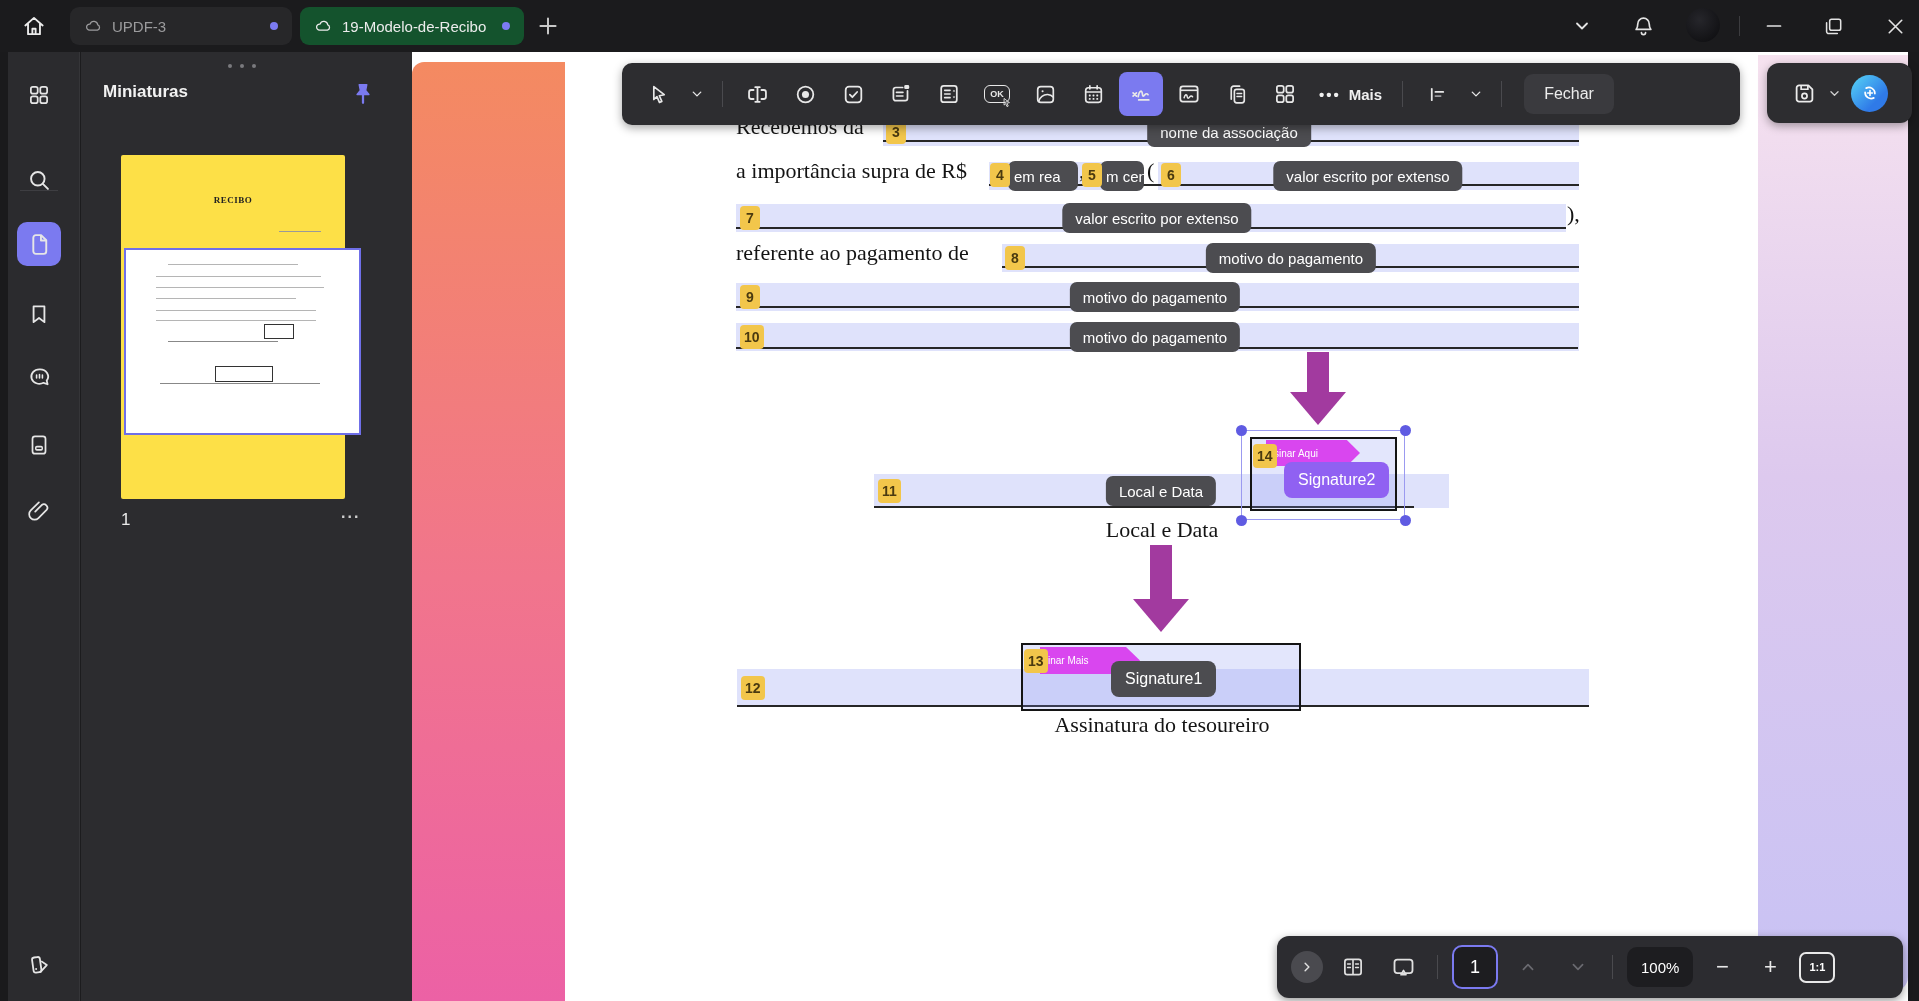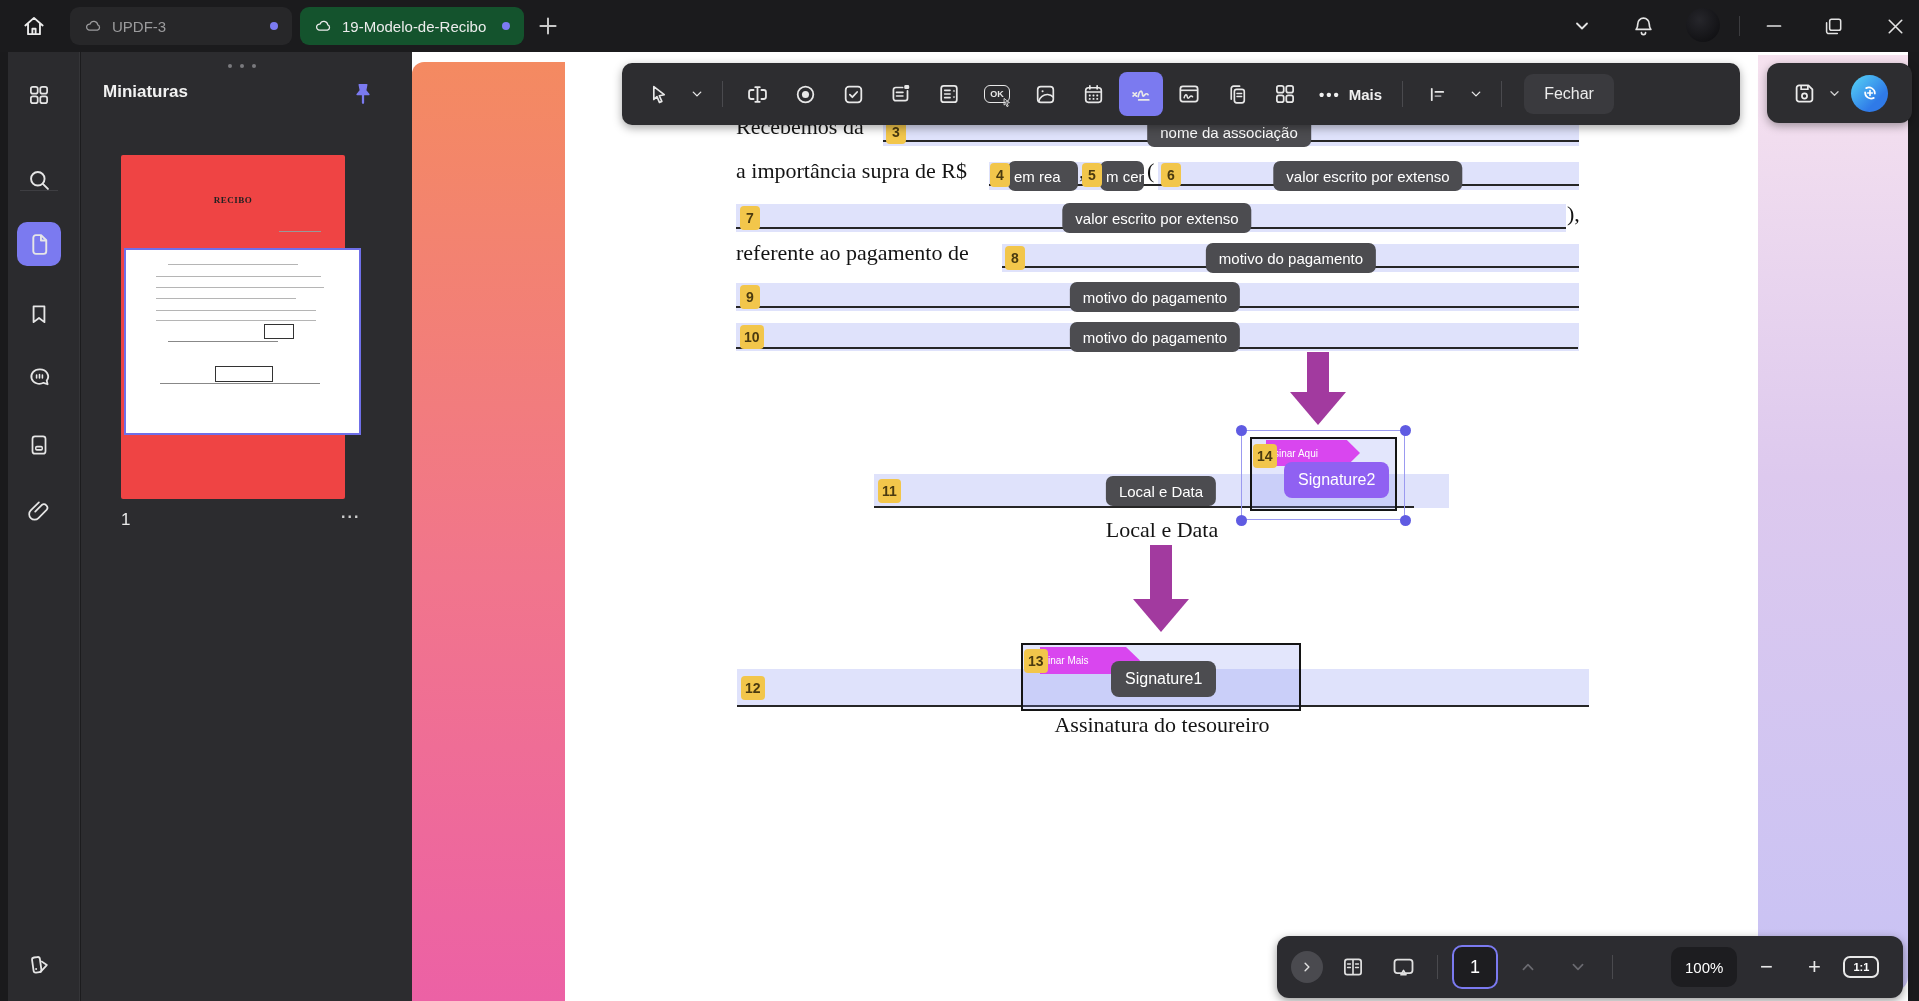--- a/index.html
+++ b/index.html
@@ -25,21 +25,21 @@
   .side-item{position:absolute;left:17px;width:44px;height:44px;display:flex;align-items:center;justify-content:center;border-radius:10px;color:#e6e6e6;}
   .side-item.active{background:#7b7af0;}
   .side-divider{position:absolute;left:20px;top:138px;width:38px;height:1px;background:#3e3e42;}
 
   
   .thumb-panel{position:absolute;left:81px;top:52px;width:331px;height:949px;background:#2c2c2f;}
   .drag-dots{position:absolute;left:147px;top:12px;display:flex;gap:8px;}
   .drag-dots i{width:4px;height:4px;border-radius:50%;background:#7a7a7e;}
   .thumb-title{position:absolute;left:22px;top:30px;font-size:17px;font-weight:700;color:#f2f2f2;}
   .pin-btn{position:absolute;left:266px;top:26px;width:32px;height:32px;display:flex;align-items:center;justify-content:center;}
-  .thumb-card{position:absolute;left:40px;top:103px;width:224px;height:344px;background:#ef4444;border-radius:2px;}
+  .thumb-card{position:absolute;left:40px;top:103px;width:224px;height:344px;background:#fde047;border-radius:2px;}
   .thumb-recibo{position:absolute;left:0;top:40px;width:100%;text-align:center;font-family:"Liberation Serif",serif;font-weight:700;font-size:9px;color:#222;letter-spacing:.5px;}
   .thumb-rs{position:absolute;right:24px;top:76px;width:42px;height:1px;background:#999;}
   .thumb-view{position:absolute;left:3px;top:93px;width:237px;height:187px;background:#fff;border:2px solid #6f6fe8;}
   .tl{position:absolute;height:1px;background:#b5b5b5;}
   .tbox{position:absolute;border:1px solid #333;background:#fff;}
   .thumb-pg{position:absolute;left:40px;top:458px;font-size:17px;color:#eaeaea;}
   .thumb-more{position:absolute;left:260px;top:452px;font-size:16px;font-weight:700;letter-spacing:2px;color:#cfcfcf;}
 
   
   .doc-area{position:absolute;left:412px;top:52px;width:1496px;height:949px;background:#fff;}
@@ -89,23 +89,23 @@
 
   
   .bottom-bar{position:absolute;left:1277px;top:936px;width:626px;height:62px;background:#2c2c30;border-radius:12px;
     display:flex;align-items:center;padding:0 14px;gap:10px;color:#e0e0e0;z-index:25;box-shadow:0 3px 10px rgba(0,0,0,.4);}
   .bb-circle{width:32px;height:32px;border-radius:50%;background:#4a4a4f;display:flex;align-items:center;justify-content:center;flex:0 0 auto;}
   .bb-icon{width:40px;height:40px;display:flex;align-items:center;justify-content:center;flex:0 0 auto;}
   .bb-sep{width:1px;height:24px;background:#4a4a4e;margin:0 4px;flex:0 0 auto;}
   .page-input{width:46px;height:44px;background:#1d1d20;border:2px solid #7b7af0;border-radius:10px;color:#fff;
     font-size:18px;text-align:center;outline:none;flex:0 0 auto;}
   .bb-chev{color:#6a6a70;}
-  .zoom-pill{height:40px;padding:0 14px;background:#1d1d20;border-radius:10px;display:flex;align-items:center;font-size:15px;color:#fff;flex:0 0 auto;margin-left:44px;}
+  .zoom-pill{height:40px;padding:0 14px;background:#1d1d20;border-radius:10px;display:flex;align-items:center;font-size:15px;color:#fff;flex:0 0 auto;}
   .zoom-btn{width:38px;height:38px;display:flex;align-items:center;justify-content:center;font-size:22px;color:#e8e8e8;flex:0 0 auto;}
-  .one2one{width:36px;height:22px;border:2px solid #e8e8e8;border-radius:7px;display:flex;align-items:center;justify-content:center;font-size:11px;font-weight:700;color:#fff;flex:0 0 auto;}
+  .one2one{width:36px;height:31px;border:2px solid #e8e8e8;border-radius:7px;display:flex;align-items:center;justify-content:center;font-size:11px;font-weight:700;color:#fff;flex:0 0 auto;}
   svg.ic{display:block;}
 </style>
 </head>
 <body>
 
 <svg width="0" height="0" style="position:absolute">
 <defs>
   <symbol id="i-home" viewBox="0 0 24 24">
         <path d="M4 11.5 12 4.5 20 11.5 M6.5 9.6 V19.5 H17.5 V9.6 M10.5 19.5 V14.5 H13.5 V19.5" fill="none" stroke="currentColor" stroke-width="1.7" stroke-linecap="round" stroke-linejoin="round"></path>
       </symbol>

